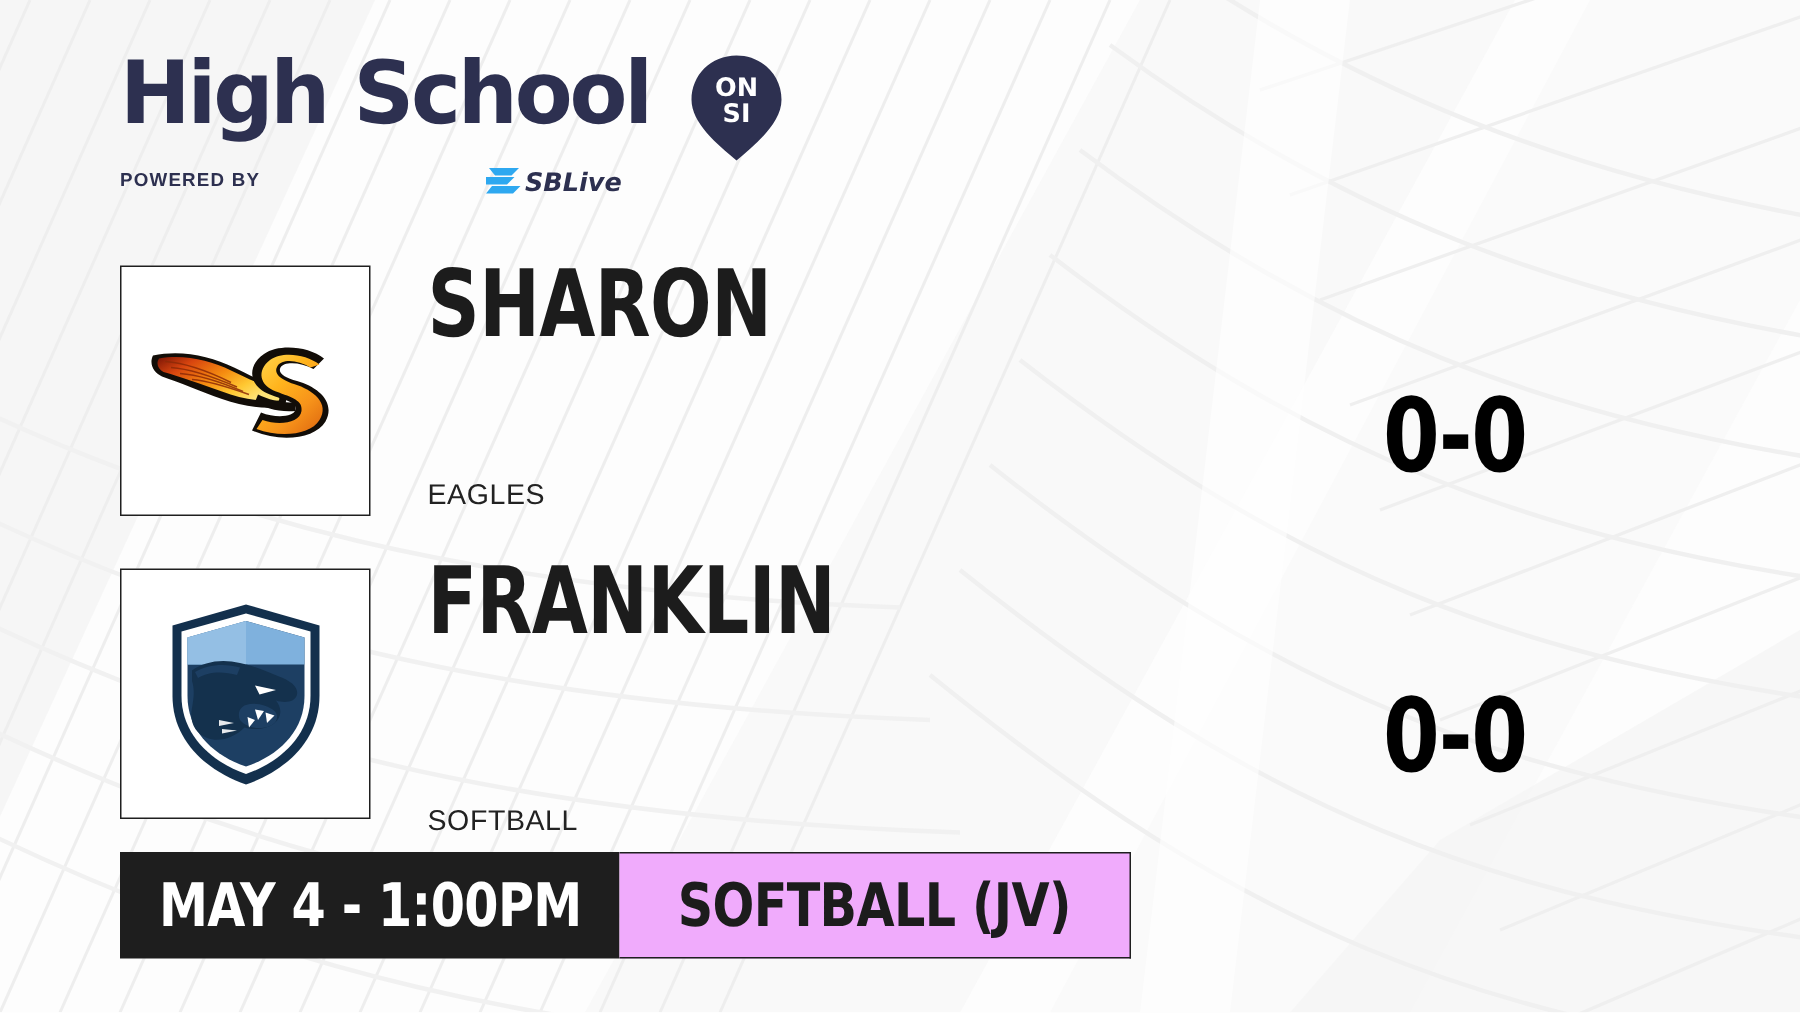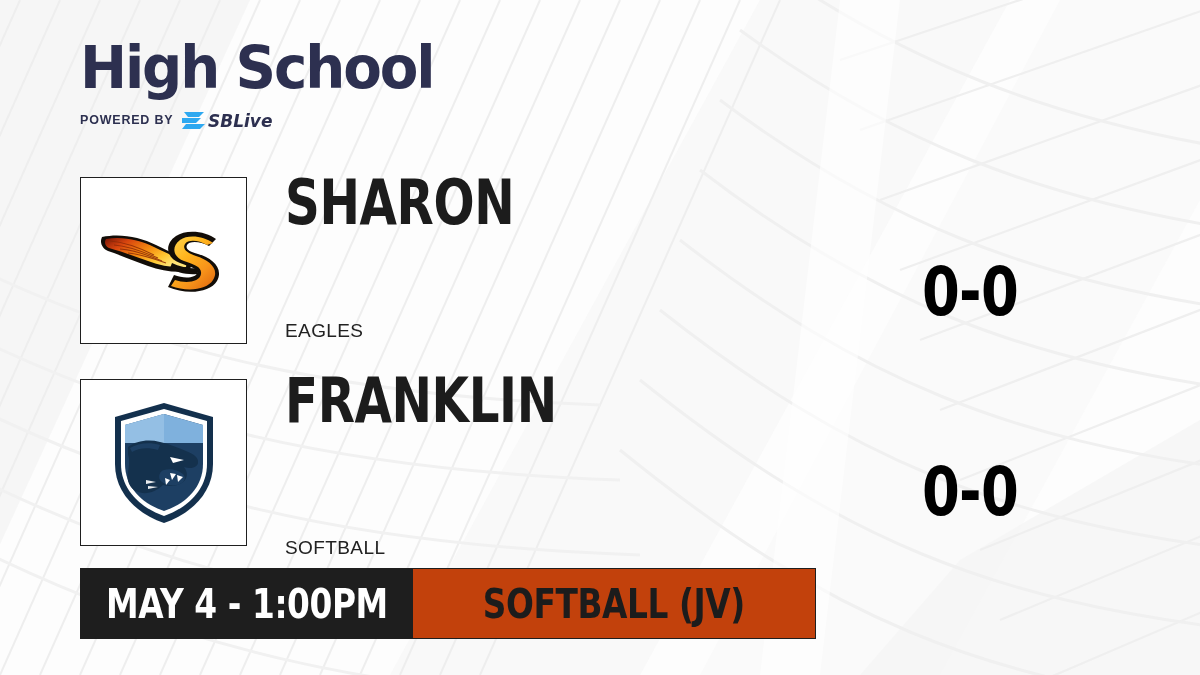--- a/index.html
+++ b/index.html
@@ -9,35 +9,35 @@
     font-family:"Liberation Sans","DejaVu Sans",sans-serif;
     position:relative;
   }
 
   
   #stage{position:absolute;inset:0;width:1200px;height:675px;overflow:hidden;background:#fdfdfd;}
   .bg-svg{position:absolute;inset:0;width:1200px;height:675px;}
 
   
   .brand{position:absolute;left:80px;top:33px;width:440px;height:100px;}
-  .brand-row{display:flex;align-items:center;height:70px;}
+  .brand-row{display:flex;height:70px;}
   .brand-word{
     font-family:"DejaVu Sans","Liberation Sans",sans-serif;
     font-weight:bold;
     font-size:58px;
     letter-spacing:-2.2px;
     color:#2d3050;
     line-height:58px;
     white-space:nowrap;
     transform:scaleX(0.97);
     transform-origin:left center;
   }
   .pin{margin-left:14px;margin-top:2px;}
   .powered{
-    display:flex;align-items:center;justify-content:flex-start;
+    display:flex;align-items:center;justify-content:space-between;
     margin-top:8px;height:18px;width:352px;
   }
   .powered-txt{
     font-size:12.5px;font-weight:bold;letter-spacing:0.8px;
     color:#2d3050;
   }
   .sblive{margin-left:9px;display:flex;align-items:center;text-decoration:underline;}
 
   
   .team{position:absolute;left:80px;}
@@ -93,21 +93,21 @@
     font-weight:bold;
     font-size:40px;
     letter-spacing:-0.5px;
     white-space:nowrap;
   }
   .seg-date{
     width:333px;background:#1e1e1e;color:#ffffff;
   }
   .seg-date span{transform:scaleX(0.82);transform-origin:center;display:inline-block;}
   .seg-sport{
-    width:403px;background:#c2410c;color:#1c1c1c;
+    width:341px;background:#f0abfc;color:#1c1c1c;
     border:1.6px solid #1f1f1f;border-left:none;
   }
   .seg-sport span{transform:scaleX(0.82);transform-origin:center;display:inline-block;}
 </style>
 </head>
 <body>
 
 <div id="stage">
 
   <svg class="bg-svg" viewBox="0 0 1200 675" preserveAspectRatio="none">
@@ -187,20 +187,29 @@
         <path d="M -40 260 C 130 345, 320 395, 600 405"></path>
       </g>
 
       <polygon points="840,0 900,0 820,675 760,675" fill="#ffffff" opacity="0.6"></polygon>
     </g>
   </svg>
 
   <div class="brand">
     <div class="brand-row">
       <div class="brand-word">High School</div>
+      <div class="pin">
+        <svg width="66" height="74" viewBox="0 0 66 74">
+          <path d="M33 2 C16 2 3 15 3 31.5 C3 47 20 61 33 72 C46 61 63 47 63 31.5 C63 15 50 2 33 2 Z" fill="#2d3050"></path>
+          <g fill="#ffffff" font-family="DejaVu Sans, sans-serif" font-weight="bold" font-size="17">
+            <text x="33" y="29" text-anchor="middle">ON</text>
+            <text x="33" y="46" text-anchor="middle">SI</text>
+          </g>
+        </svg>
+      </div>
     </div>
     <div class="powered">
       <div class="powered-txt">POWERED BY</div>
       <div class="sblive">
         <svg width="108" height="22" viewBox="0 0 108 22">
           <g fill="#2ea8f0">
             <polygon points="2,3 22,3 17,8 6,8"></polygon>
             <polygon points="0,9 19,9 14,14 -3,14"></polygon>
             <polygon points="4,15 23,15 18,20 0,20"></polygon>
           </g>

